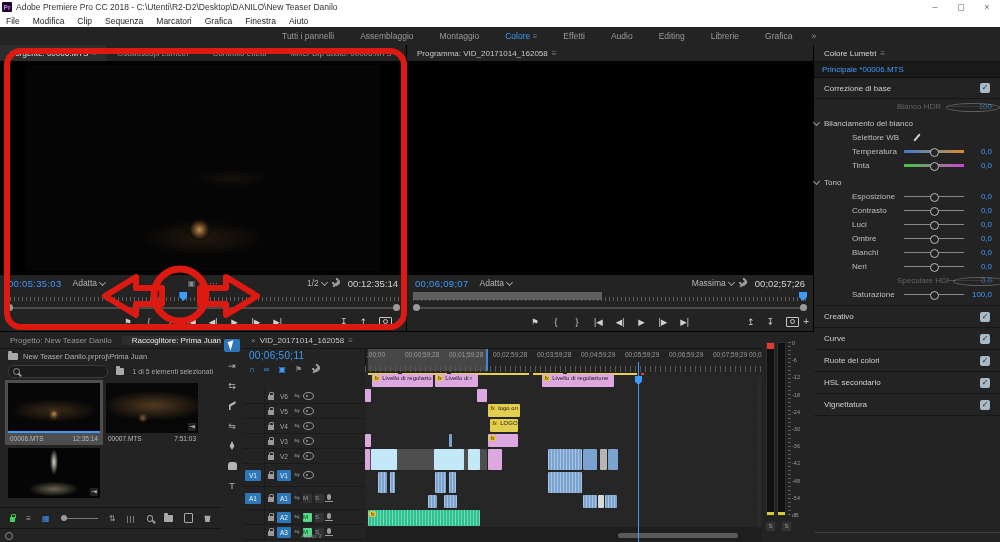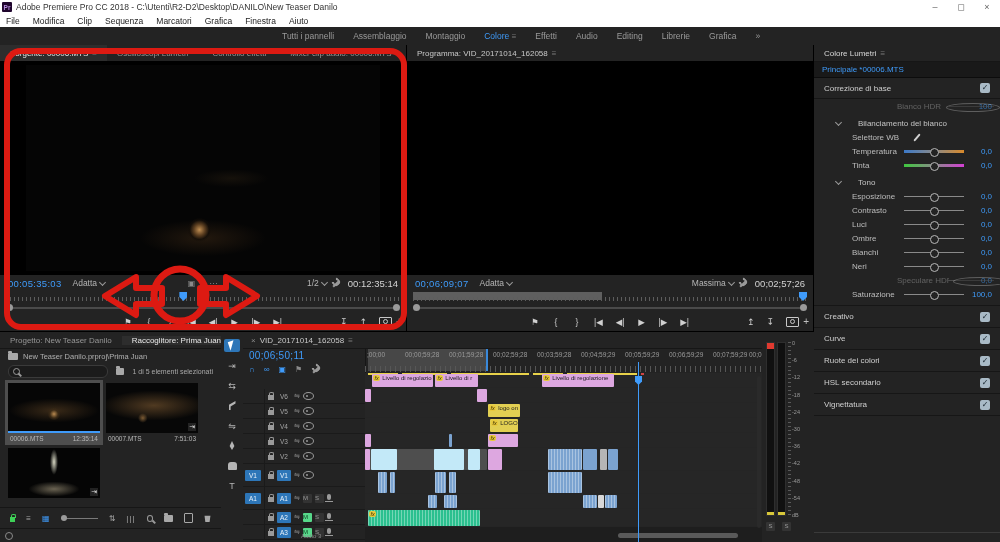--- a/index.html
+++ b/index.html
@@ -63,21 +63,21 @@
   .cb{width:10px;height:10px;background:#a9bac6;border-radius:2px;color:#16232d;font-size:8px;line-height:10px;
       text-align:center;font-weight:bold;}
   .lum-row{display:flex;align-items:center;height:14px;padding-left:38px;padding-right:8px;position:relative;color:#bdbdbd;}
   .lum-row .lbl{width:52px;overflow:hidden;white-space:nowrap;}
   .lum-track{position:relative;flex:1;height:10px;margin-right:6px;}
   .lum-track .tline{position:absolute;left:0;right:0;top:5px;height:1px;background:#8a8a8a;}
   .lum-track.grad-temp .tline{height:3px;top:4px;background:linear-gradient(to right,#3c79c8,#8a8a8a 50%,#d98a2b);}
   .lum-track.grad-tint .tline{height:3px;top:4px;background:linear-gradient(to right,#3fc83f,#8a8a8a 50%,#d43fd4);}
   .knob{position:absolute;top:2px;width:7px;height:7px;border:1px solid #b8b8b8;border-radius:50%;background:#232323;margin-left:-3px;}
   .lum-val{width:22px;text-align:right;color:#3f9bfa;}
-  .lum-sub-h{display:flex;align-items:center;gap:17px;height:14px;padding-left:22px;color:#c4c4c4;margin-top:3px;}
+  .lum-sub-h{display:flex;align-items:center;gap:5px;height:14px;color:#c4c4c4;margin-top:3px;}
   .dim .lbl,.dim .tline,.dim .knob{opacity:.4;padding-left:45px;}
   .lum-btns{display:flex;justify-content:flex-end;gap:5px;padding:3px 8px 2px 0;}
   .lum-btn{border:1px solid #8a8a8a;border-radius:7px;padding:1px 9px;font-size:7.5px;color:#cdcdcd;}
   .lum-list-row{display:flex;align-items:center;height:21px;padding:0 10px;border-bottom:1px solid #161616;color:#cfcfcf;}
   .lum-list-row .cb{margin-left:auto;}
   .lum-foot{position:absolute;bottom:0;left:0;right:0;height:9px;border-top:1px solid #3a3a3a;}
   .ic-drop{width:2px;height:9px;background:#cfcfcf;transform:rotate(40deg);border-radius:1px;margin-left:6px;}
   .dd{flex:1;height:11px;background:#1d1d1d;border:1px solid #3c3c3c;border-radius:2px;display:flex;align-items:center;
       padding:0 5px;color:#d0d0d0;margin-right:4px;}
   .dd .chev{margin-left:auto;}
@@ -220,21 +220,21 @@
     <span>Modifica</span>
     <span>Clip</span>
     <span>Sequenza</span>
     <span>Marcatori</span>
     <span>Grafica</span>
     <span>Finestra</span>
     <span>Aiuto</span>
   </div>
 
 <div class="abs" id="wsbar">
-  <span style="display:flex;gap:19px;justify-content:flex-end;">
+  <span style="display:flex;gap:26px;justify-content:flex-end;">
 
   <span class="wstab"><span>Tutti i pannelli</span> <span class="ham"></span></span>
       <span class="wstab"><span>Assemblaggio</span> <span class="ham"></span></span>
       <span class="wstab"><span>Montaggio</span> <span class="ham"></span></span>
       <span class="wstab active"><span>Colore</span> <span class="ham">≡</span></span>
       <span class="wstab"><span>Effetti</span> <span class="ham"></span></span>
       <span class="wstab"><span>Audio</span> <span class="ham"></span></span>
       <span class="wstab"><span>Editing</span> <span class="ham"></span></span>
       <span class="wstab"><span>Librerie</span> <span class="ham"></span></span>
       <span class="wstab"><span>Grafica</span> <span class="ham"></span></span>

